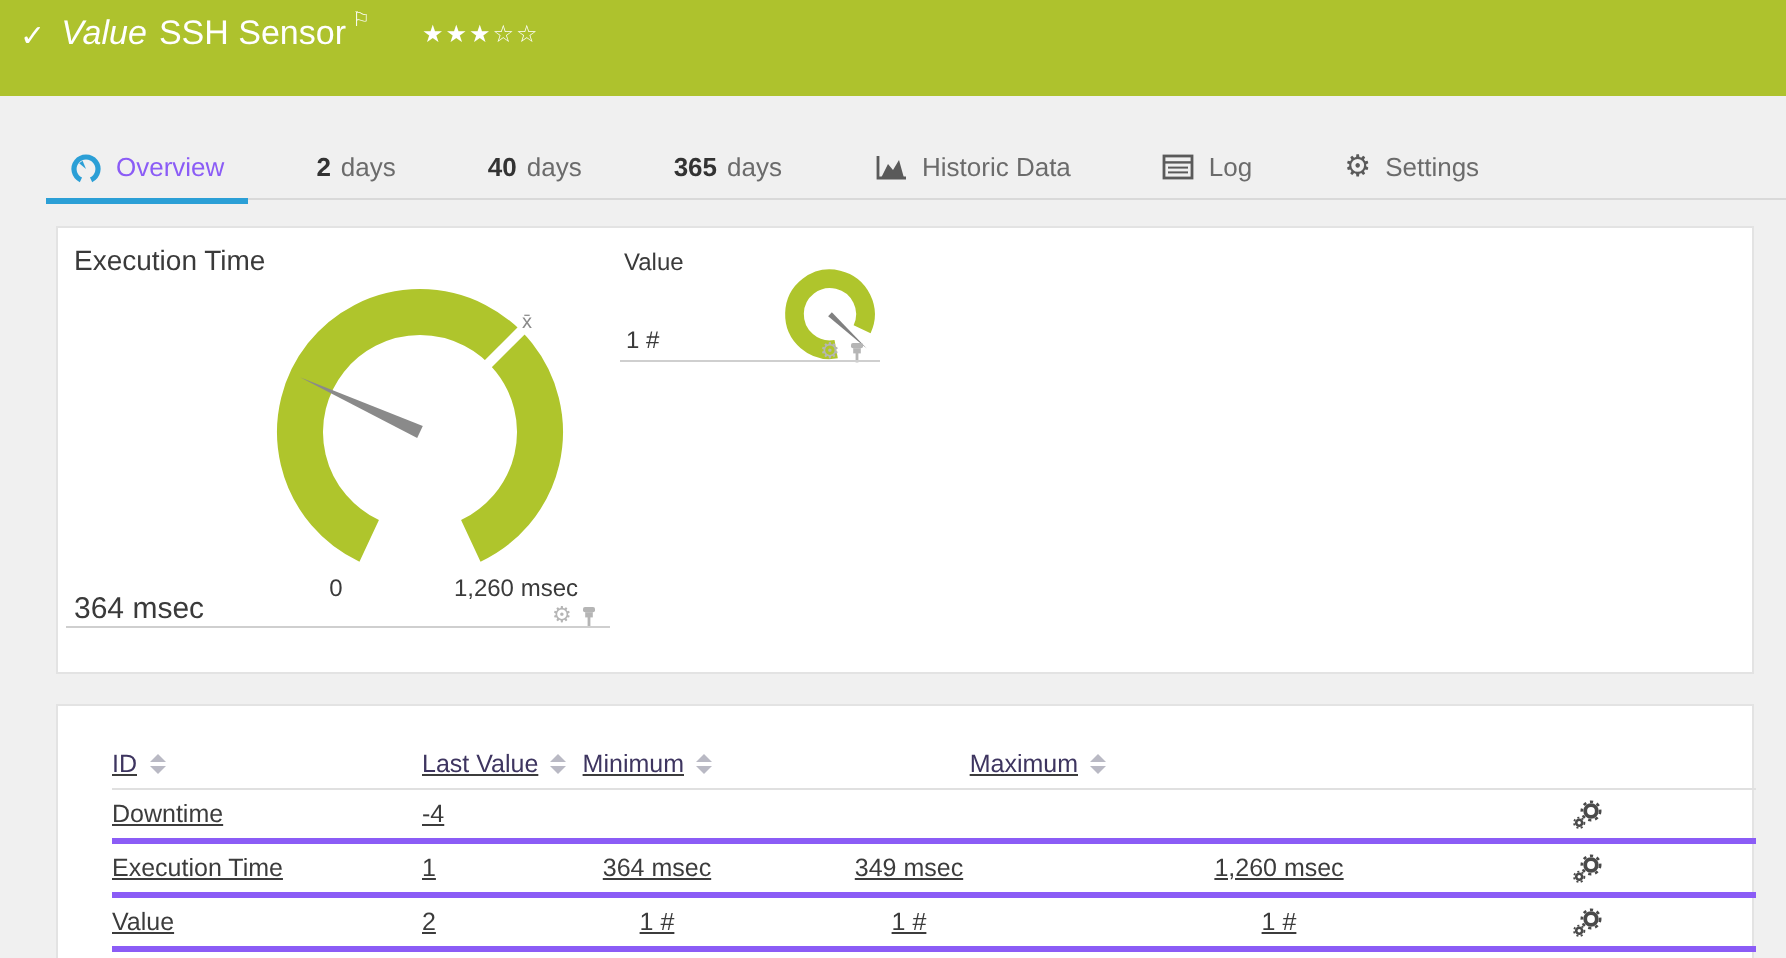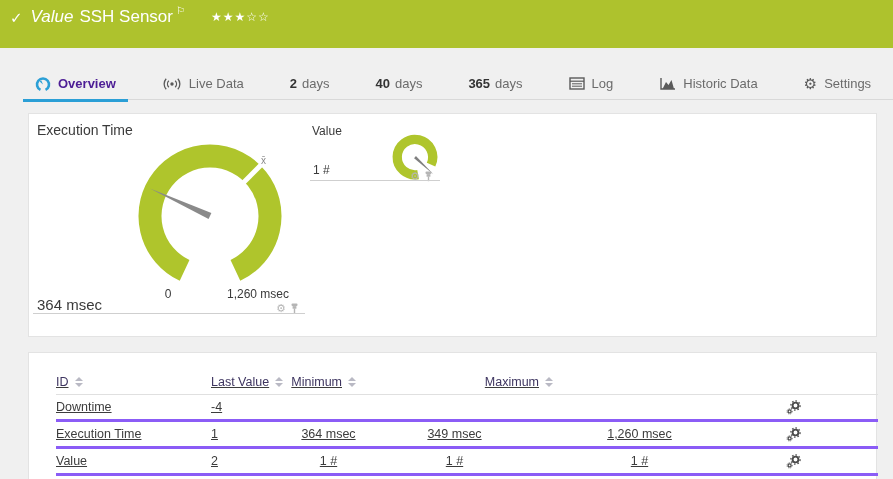--- a/index.html
+++ b/index.html
@@ -25,21 +25,21 @@
     display:flex; align-items:center; border-bottom:1px solid #d9d9d9;
   }
   .tab {
     display:flex; align-items:center; height:32px; padding:0 12px;
     margin-right:22px; font-size:13px; color:#3c3c3c; cursor:pointer;
     white-space:nowrap; position:relative;
   }
   .tab .num { font-weight:bold; margin-right:5px; color:#333; }
   .tab .dim { color:#6b6b6b; }
   .tab .ticon { margin-right:7px; display:inline-flex; align-items:center; }
-  .tab.active { font-weight:bold; color:#4c1d95; }
+  .tab.active { font-weight:normal; color:#8b5cf6; }
   .tab.active::after {
     content:""; position:absolute; left:0; right:0; bottom:-2px; height:3px;
     background:#2b9fd6;
   }
   .gear-glyph { font-size:15px; color:#5a5a5a; line-height:1; }
   
   .panel {
     position:absolute; left:28px; width:849px; background:#fff;
     border:1px solid #e3e3e3;
     text-decoration:underline;
@@ -88,64 +88,52 @@
   <div class="tab active">
     <span class="ticon">
       <svg width="16" height="16" viewBox="0 0 16 16">
         <path d="M5.46 13.94 A6 6 0 1 1 10.54 13.94" fill="none" stroke="#2b9fd6" stroke-width="2.6"></path>
         <path d="M8 8.5 L4.6 5.6 L6.3 4.4 Z" fill="#2b9fd6"></path>
       </svg>
     </span>
     <span>Overview</span>
   </div>
   <div class="tab">
+    <span class="num">2</span>
+    <span class="dim">days</span>
+  </div>
+  <div class="tab">
+    <span class="num">40</span>
+    <span class="dim">days</span>
+  </div>
+  <div class="tab">
+    <span class="num">365</span>
+    <span class="dim">days</span>
+  </div>
+  <div class="tab">
     <span class="ticon">
-      <svg width="20" height="14" viewBox="0 0 20 14">
-        <circle cx="10" cy="7" r="1.7" fill="#5a5a5a"></circle>
-        <path d="M6.8 3.8 A4.6 4.6 0 0 0 6.8 10.2" fill="none" stroke="#5a5a5a" stroke-width="1.3"></path>
-        <path d="M4.2 1.8 A7.6 7.6 0 0 0 4.2 12.2" fill="none" stroke="#5a5a5a" stroke-width="1.3"></path>
-        <path d="M13.2 3.8 A4.6 4.6 0 0 1 13.2 10.2" fill="none" stroke="#5a5a5a" stroke-width="1.3"></path>
-        <path d="M15.8 1.8 A7.6 7.6 0 0 1 15.8 12.2" fill="none" stroke="#5a5a5a" stroke-width="1.3"></path>
+      <svg width="17" height="14" viewBox="0 0 17 14">
+        <path d="M2 1 V12 H16" fill="none" stroke="#5a5a5a" stroke-width="1.4"></path>
+        <path d="M3.5 12 L7 5 L9.5 8 L12.5 3 L15 12 Z" fill="#5a5a5a"></path>
       </svg>
     </span>
-    <span class="dim">Live Data</span>
-  </div>
-  <div class="tab">
-    <span class="num">2</span>
-    <span class="dim">days</span>
-  </div>
-  <div class="tab">
-    <span class="num">40</span>
-    <span class="dim">days</span>
-  </div>
-  <div class="tab">
-    <span class="num">365</span>
-    <span class="dim">days</span>
+    <span class="dim">Historic Data</span>
   </div>
   <div class="tab">
     <span class="ticon">
       <svg width="16" height="13" viewBox="0 0 16 13">
         <rect x="1" y="1" width="14" height="11" fill="none" stroke="#5a5a5a" stroke-width="1.4"></rect>
         <line x1="1" y1="4.2" x2="15" y2="4.2" stroke="#5a5a5a" stroke-width="1.2"></line>
         <line x1="3" y1="6.8" x2="13" y2="6.8" stroke="#5a5a5a" stroke-width="1"></line>
         <line x1="3" y1="9.2" x2="13" y2="9.2" stroke="#5a5a5a" stroke-width="1"></line>
       </svg>
     </span>
     <span class="dim">Log</span>
   </div>
   <div class="tab">
-    <span class="ticon">
-      <svg width="17" height="14" viewBox="0 0 17 14">
-        <path d="M2 1 V12 H16" fill="none" stroke="#5a5a5a" stroke-width="1.4"></path>
-        <path d="M3.5 12 L7 5 L9.5 8 L12.5 3 L15 12 Z" fill="#5a5a5a"></path>
-      </svg>
-    </span>
-    <span class="dim">Historic Data</span>
-  </div>
-  <div class="tab">
     <span class="ticon gear-glyph">⚙</span>
     <span class="dim">Settings</span>
   </div>
 </nav>
 
 <section class="panel" id="panel-gauges">
 
   <div class="abs gauge-title" style="left:8px; top:8px;">Execution Time</div>
 
   <svg class="abs" style="left:86px; top:12px;" width="190" height="170" viewBox="0 0 190 170">

